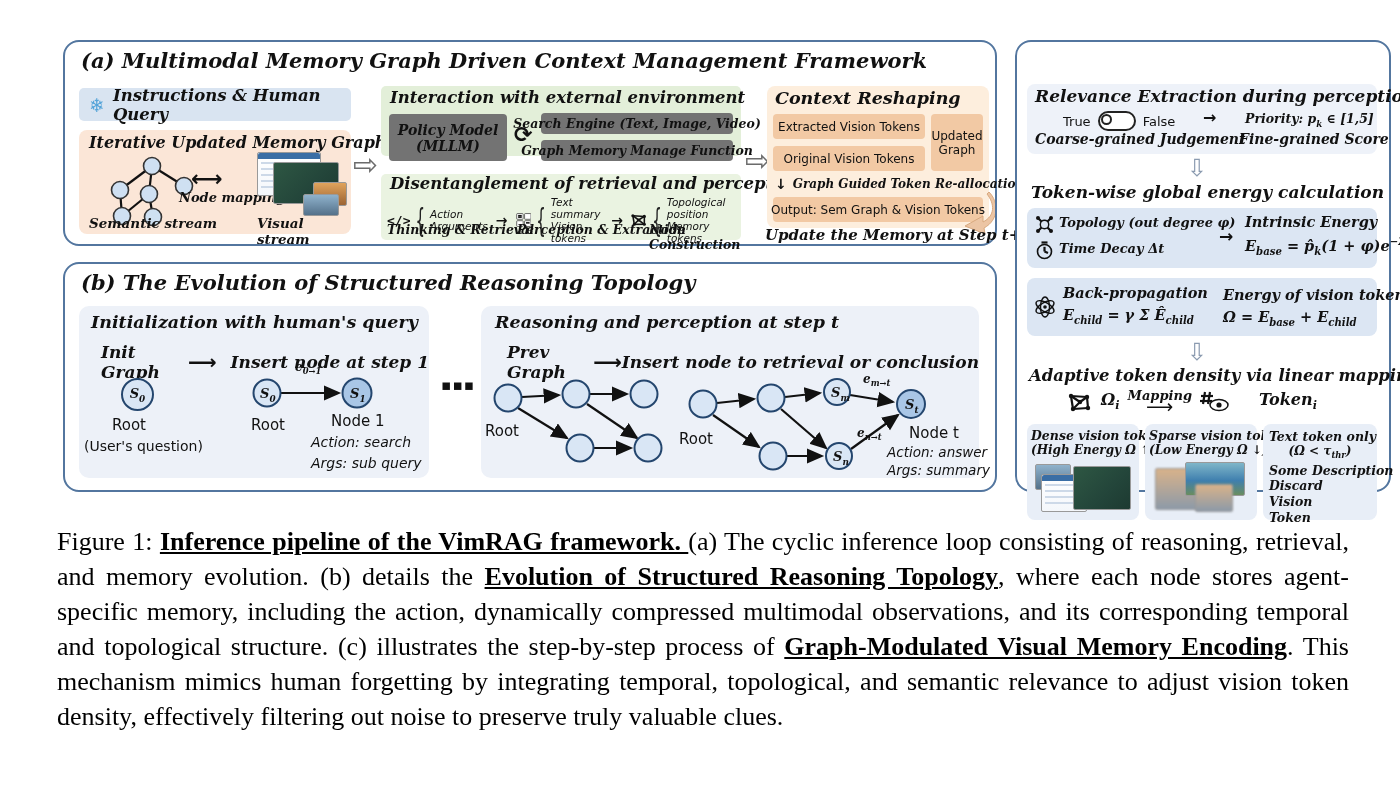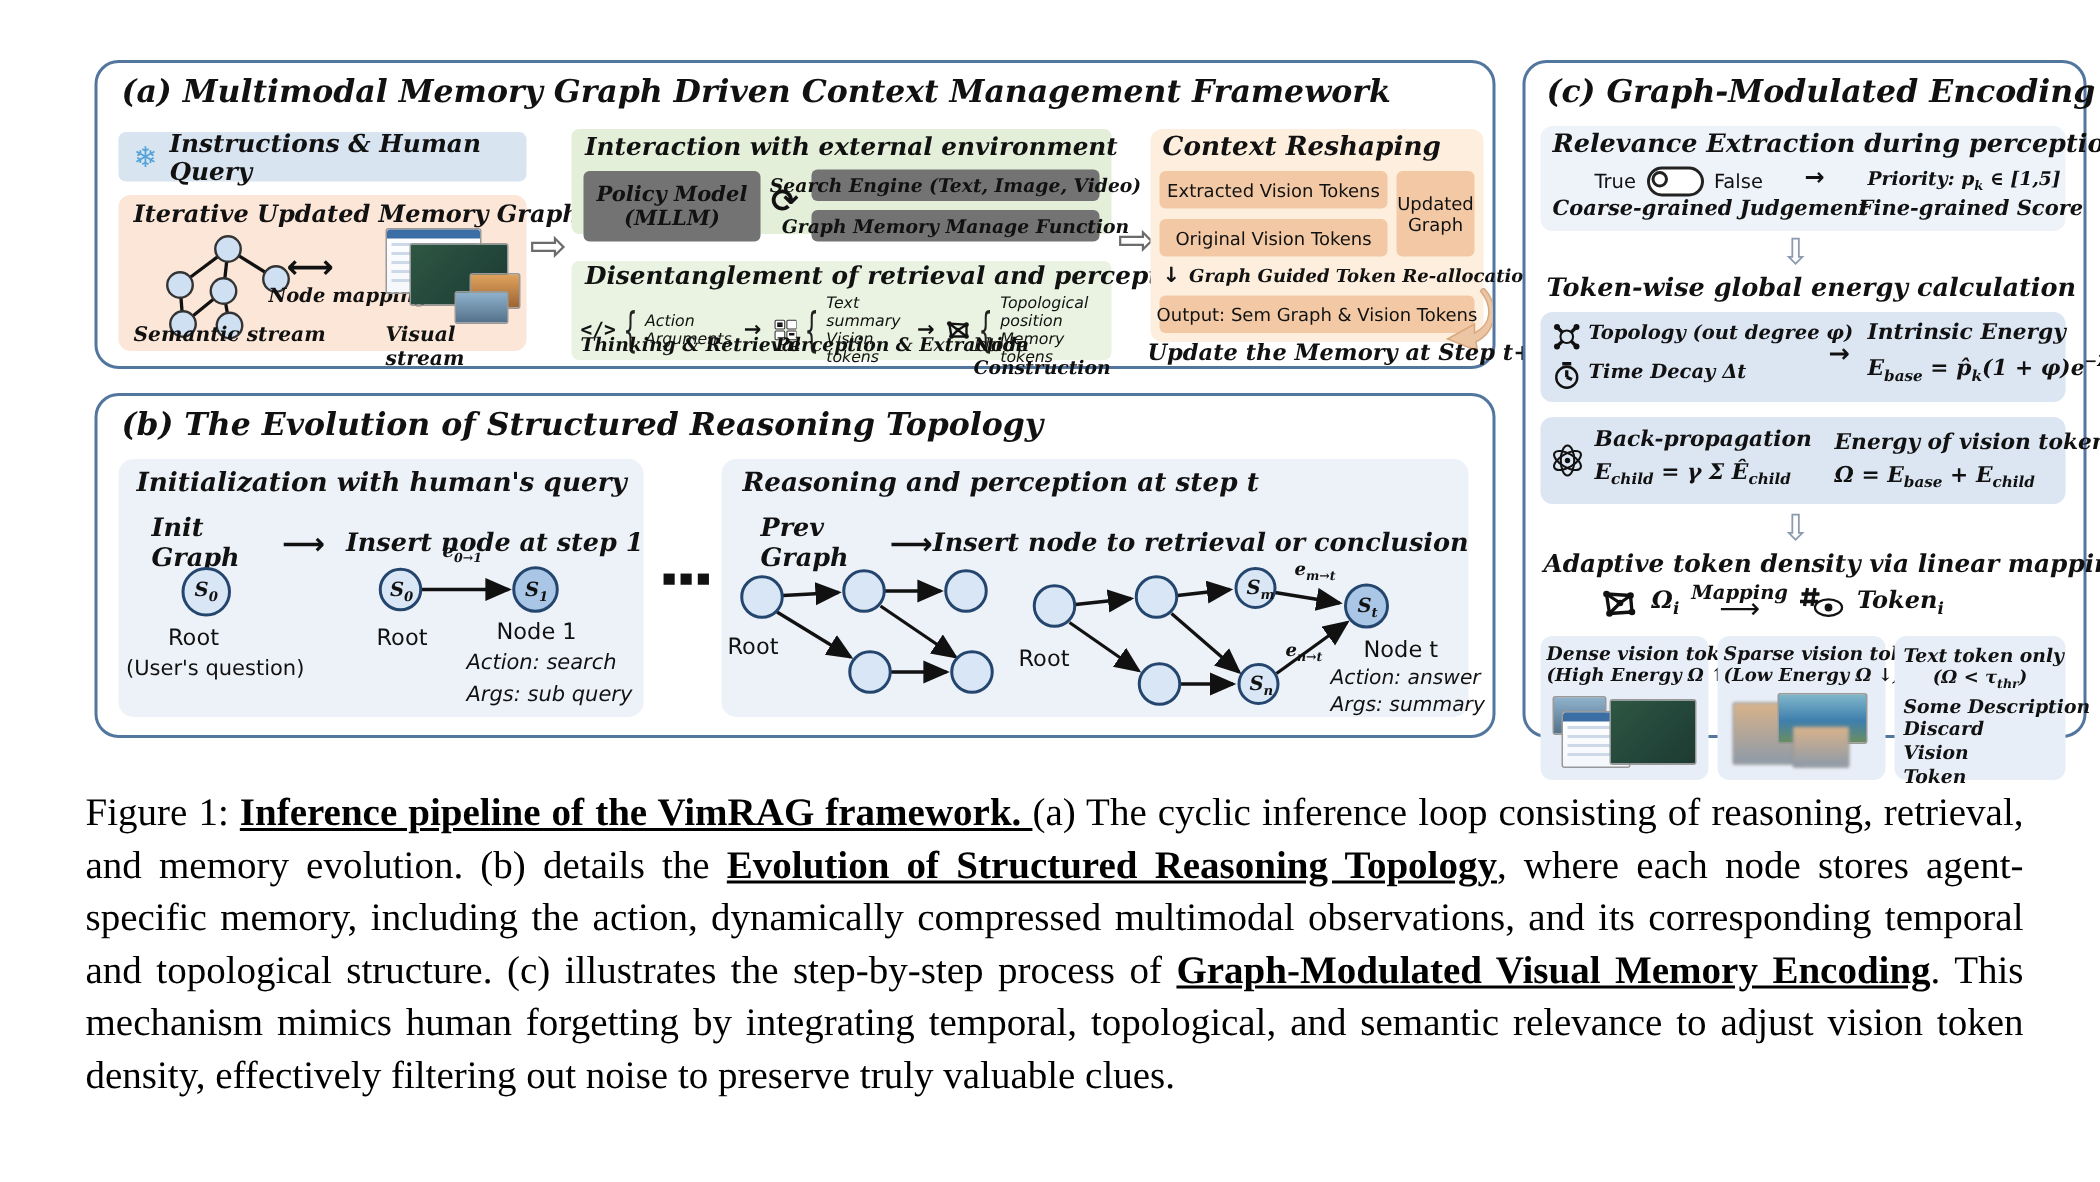--- a/index.html
+++ b/index.html
@@ -286,21 +286,20 @@
       <span class="abs elbl" style="left:382px;top:66px;"><span>e</span><sub>m→t</sub></span>
       <span class="abs elbl" style="left:376px;top:120px;"><span>e</span><sub>n→t</sub></span>
       <span class="abs comic" style="left:198px;top:124px;font-size:15px;">Root</span>
       <span class="abs comic" style="left:428px;top:118px;font-size:15px;">Node t</span>
       <span class="abs comic" style="left:406px;top:138px;font-size:13.5px;font-style:italic;white-space:nowrap;">Action: answer</span>
       <span class="abs comic" style="left:406px;top:156px;font-size:13.5px;font-style:italic;white-space:nowrap;">Args: summary</span>
     </div>
   </div>
 
   <div class="panel" style="left:1015px;top:40px;width:372px;height:448px;">
-    <div class="abs ptitle" style="left:14px;top:6px;">(c) Graph-Modulated Encoding</div>
 
     <div class="abs csec" style="left:10px;top:42px;width:350px;height:70px;">
       <span class="abs serifbi" style="left:8px;top:2px;font-size:17px;white-space:nowrap;">Relevance Extraction during perception</span>
       <div class="abs" style="left:36px;top:27px;display:flex;align-items:center;gap:7px;">
         <span class="comic" style="font-size:13px;">True</span>
         <span class="toggle">
             <span class="knob"></span>
           </span>
         <span class="comic" style="font-size:13px;">False</span>
       </div>
@@ -389,21 +388,21 @@
       <svg width="30" height="22" viewBox="0 0 30 22">
         <g stroke="#111" stroke-width="1.3">
           <line x1="5" y1="1" x2="3" y2="13"></line>
             <line x1="10" y1="1" x2="8" y2="13"></line>
           <line x1="1" y1="5" x2="13" y2="5"></line>
             <line x1="0" y1="10" x2="12" y2="10"></line>
         </g>
         <ellipse cx="19" cy="14" rx="9" ry="5.5" fill="none" stroke="#111" stroke-width="1.5"></ellipse>
         <circle cx="19" cy="14" r="2.6" fill="#111"></circle>
       </svg>
-      <span class="math" style="font-size:16px;"><span>Token</span><sub>i</sub></span>
+      <span class="math" style="font-size:16px;margin-left:21px;"><span>Token</span><sub>i</sub></span>
     </div>
 
     <div class="abs cbox3" style="left:10px;top:382px;width:112px;height:96px;padding:4px 4px;box-sizing:border-box;text-align:center;">
       <div class="serifbi" style="font-size:12.5px;white-space:nowrap;">Dense vision token</div>
       <div class="serifbi" style="font-size:12px;white-space:nowrap;">(High Energy Ω ↑)</div>
       <div class="abs" style="left:8px;top:38px;width:96px;height:50px;">
         <div class="thumb photo-b" style="left:0;top:2px;width:34px;height:24px;"></div>
         <div class="thumb web" style="left:6px;top:12px;width:44px;height:36px;"></div>
         <div class="thumb board" style="left:38px;top:4px;width:56px;height:42px;"></div>
       </div>

